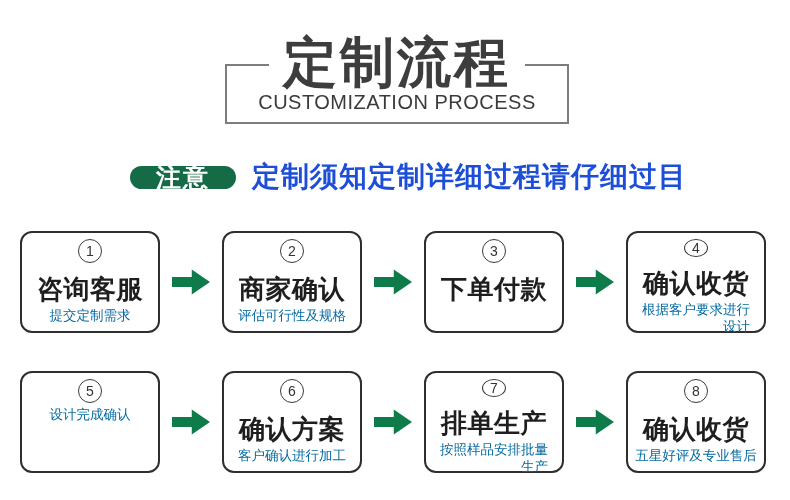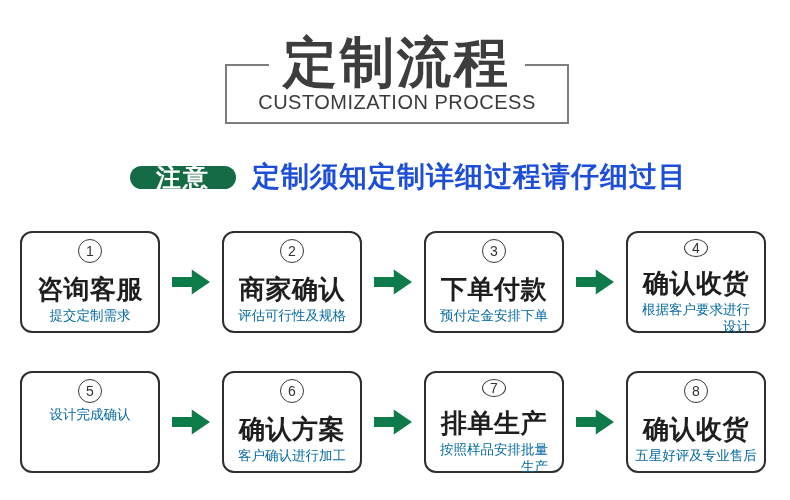--- a/index.html
+++ b/index.html
@@ -100,21 +100,20 @@
     <div class="arrow"></div>
     <div class="step">
       <span class="num">2</span>
       <div class="step-title">商家确认</div>
       <div class="step-desc">评估可行性及规格</div>
     </div>
     <div class="arrow"></div>
     <div class="step">
       <span class="num">3</span>
       <div class="step-title">下单付款</div>
-      <div class="step-desc">预付定金安排下单</div>
     </div>
     <div class="arrow"></div>
     <div class="step">
       <span class="num">4</span>
       <div class="step-title">确认收货</div>
       <div class="step-desc">根据客户要求进行
 设计</div>
     </div>
   </div>
 

